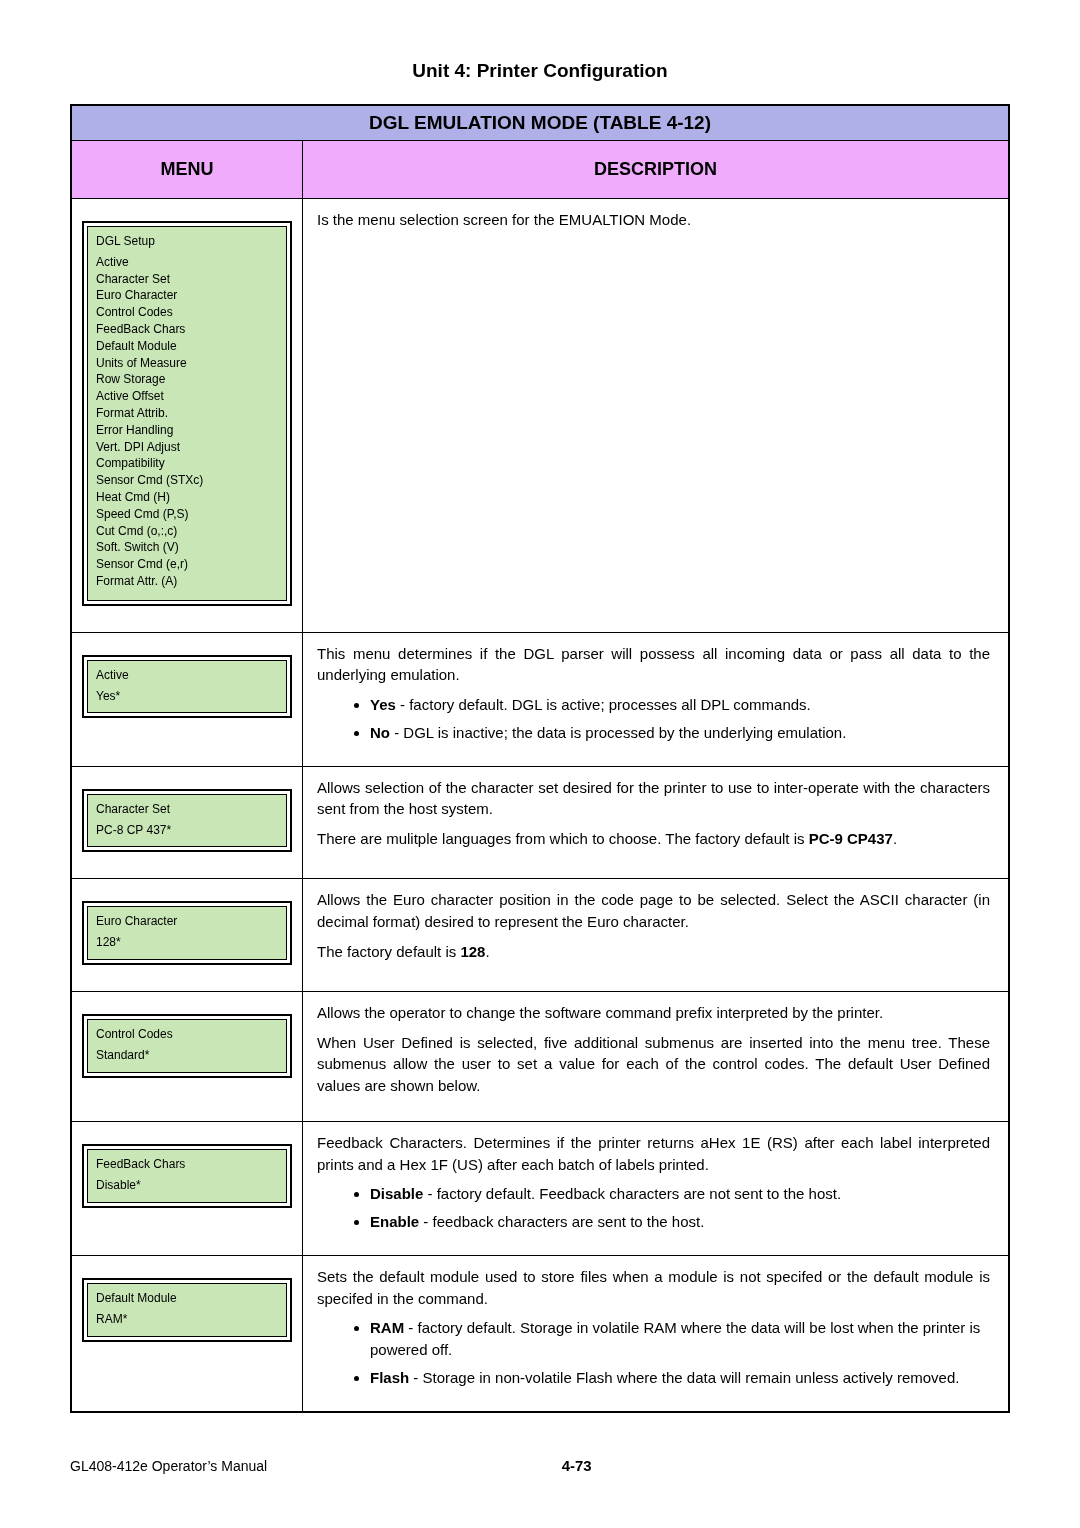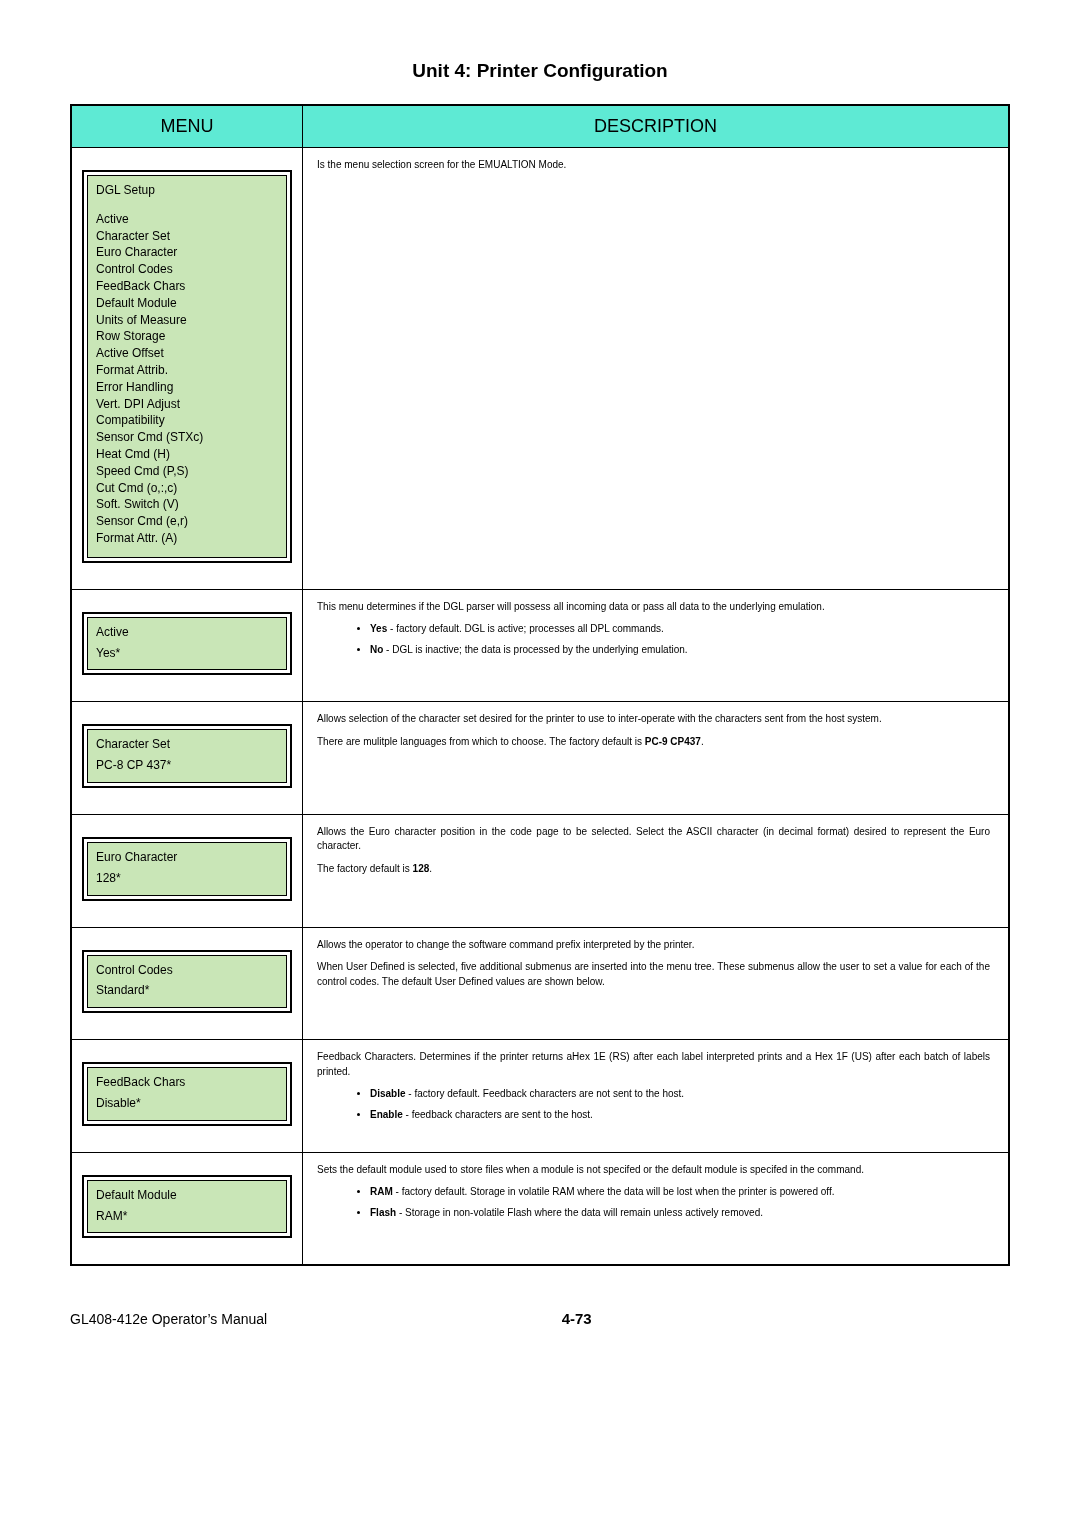--- a/index.html
+++ b/index.html
@@ -28,54 +28,54 @@
     vertical-align: top;
   }
   .title-row th {
     background: #b0b0e8;
     text-align: center;
     font-size: 19px;
     font-weight: bold;
     padding: 6px 4px;
   }
   .head-row th {
-    background: #5eead4;
+    background: #f0abfc;
     text-align: center;
     font-variant: small-caps;
     font-size: 18px;
-    font-weight: normal;
-    padding: 10px 4px;
+    font-weight: bold;
+    padding: 18px 4px;
   }
   .menu-col {
     width: 210px;
     padding: 12px 10px 26px 10px;
   }
   .desc-col {
     padding: 10px 18px 16px 14px;
-    font-size: 10px;
+    font-size: 15px;
     line-height: 1.45;
   }
   .desc-col p { margin: 0 0 8px 0; }
   .desc-col ul { margin: 4px 0 4px 18px; padding: 0; }
   .desc-col li { margin-bottom: 6px; margin-left: 35px; }
   .panel {
     border: 2px solid #000;
     padding: 3px;
     background: #fff;
     margin-top: 10px;
   }
   .panel-inner {
     border: 1px solid #000;
     background: #c9e6b7;
     padding: 6px 8px 10px 8px;
     font-size: 12px;
     line-height: 1.4;
   }
   .panel-title {
-    margin-bottom: 12px;
+    margin-bottom: 4px;
   }
   .panel-list div { white-space: nowrap; }
   .panel-small .panel-inner { padding: 6px 8px 8px 8px; }
   .panel-small .label-row { margin-bottom: 4px; }
   .justify { text-align: justify; }
   .footer {
     margin-top: 44px;
     display: flex;
     justify-content: space-between;
     font-size: 14px;
@@ -83,20 +83,23 @@
   }
   .footer .pg { font-weight: bold; font-size: 15px; margin-left:-120px;}
 </style>
 </head>
 <body>
 
 <div class="header">Unit 4:  Printer Configuration</div>
 
 <table class="main">
   <tbody>
+    <tr class="title-row">
+      <th colspan="2">DGL EMULATION MODE (TABLE 4-12)</th>
+    </tr>
     <tr class="head-row">
       <th>MENU</th>
       <th>DESCRIPTION</th>
     </tr>
 
     <tr>
       <td class="menu-col">
         <div class="panel">
           <div class="panel-inner">
             <div class="panel-title">DGL Setup</div>

